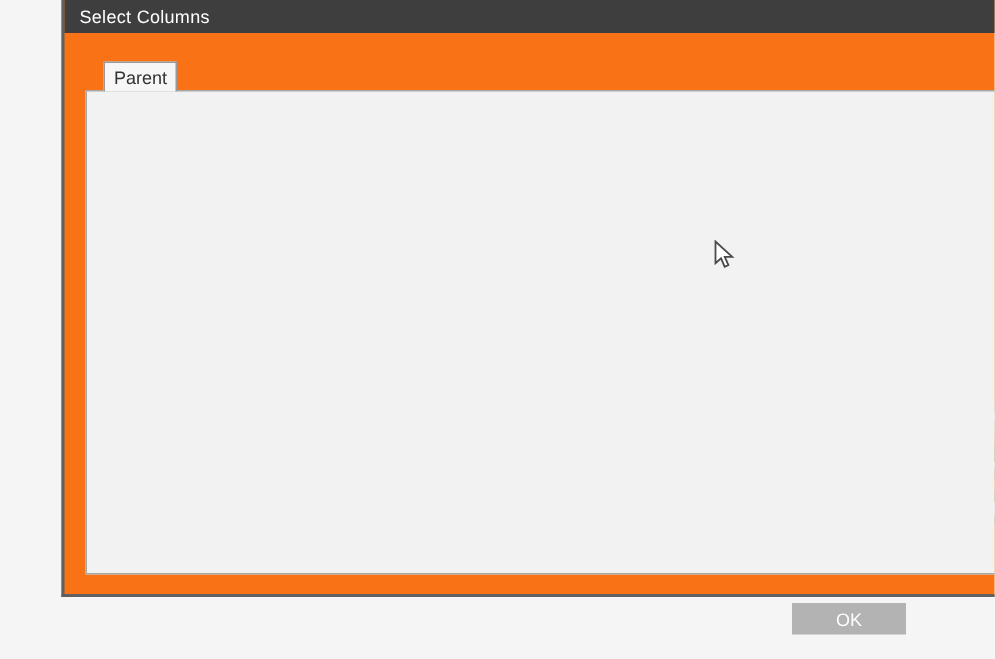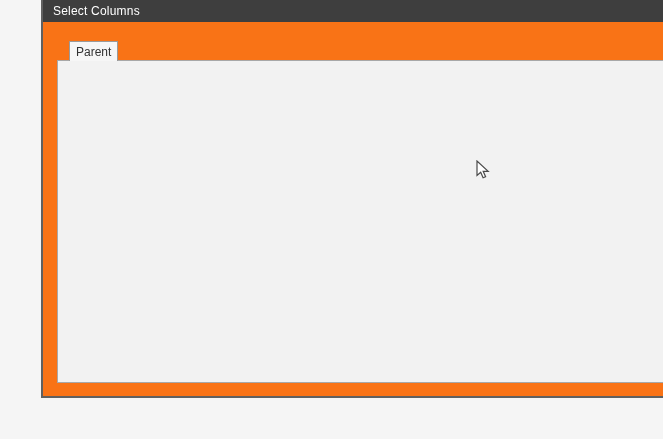--- a/index.html
+++ b/index.html
@@ -264,18 +264,19 @@
       <span class="arr-stem"></span>
         <span class="arr-head-down"></span>
     </span>
   </div>
   <div class="reorder-btn btn-remove">
     <span class="xbars"></span>
   </div>
 
   <div class="pushbtn btn-clear">Clear All</div>
   <div class="pushbtn btn-default">Select Default</div>
+  <div class="pushbtn btn-ok">OK</div>
 
 </div>
 
 <svg class="cursor" width="14" height="20" viewBox="0 0 14 20">
   <path d="M1,1 L1,15.5 L4.7,12.2 L7.1,17.8 L9.6,16.7 L7.2,11.3 L12.2,11.3 Z" fill="#ffffff" stroke="#4a4a4a" stroke-width="1.2"></path>
 </svg>
 
 </body></html>

